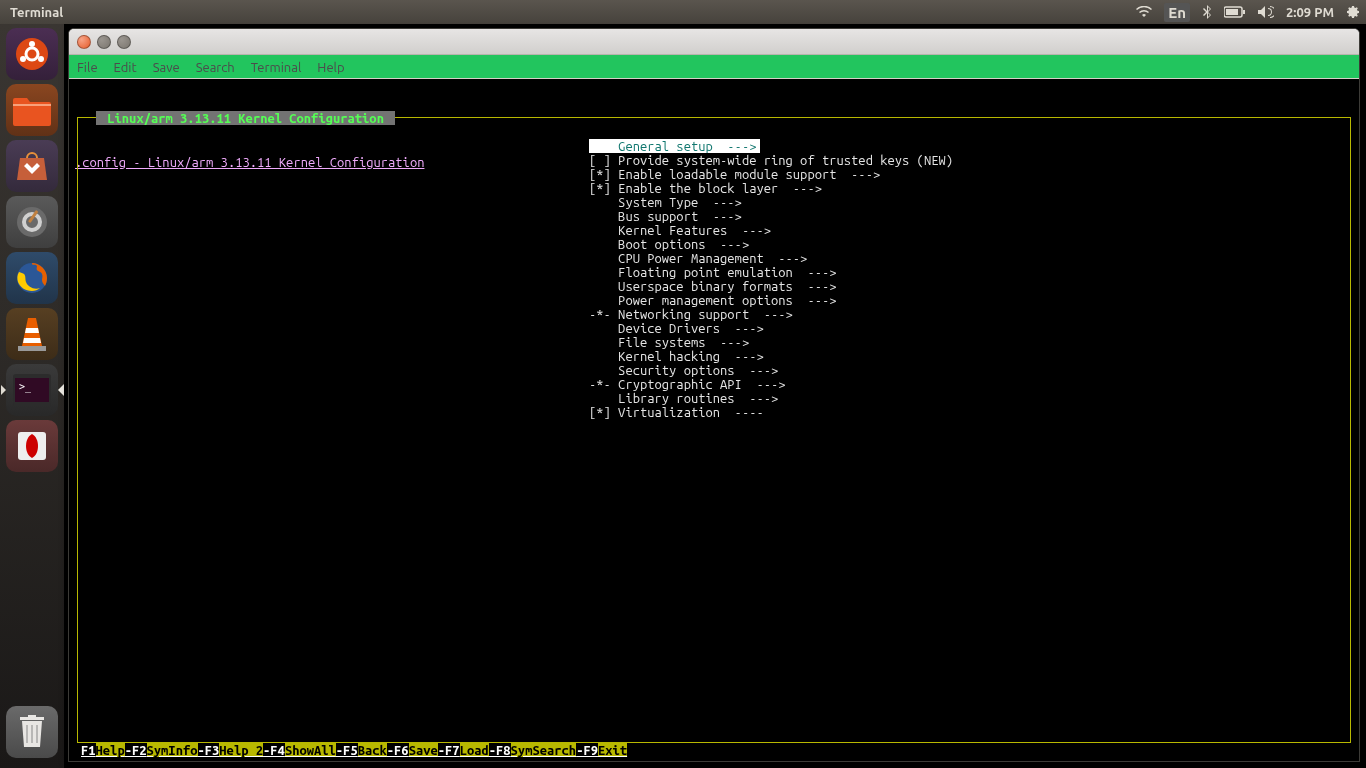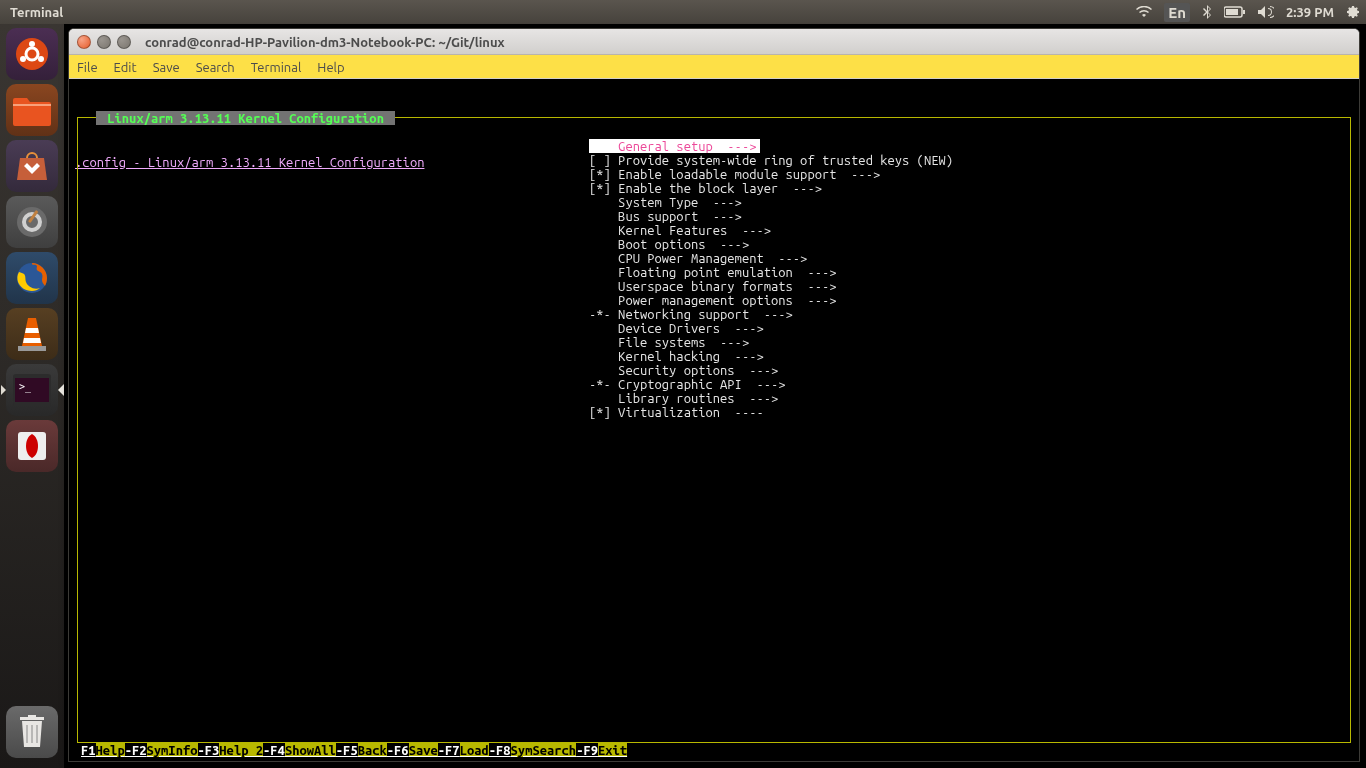--- a/index.html
+++ b/index.html
@@ -20,30 +20,30 @@
 .launcher .tile.running::before { content:""; position:absolute; left:-5px; top:50%; transform:translateY(-50%); border:5px solid transparent; border-left-color:#dfdbd2; }
 .launcher .trash { position:absolute; bottom:8px; left:0; right:0; }
 
 
 .win { position:absolute; left:68px; top:28px; width:1292px; height:734px; background:#f2f1f0; border:1px solid #3c3b37; border-radius:6px 6px 0 0; box-shadow:0 2px 10px rgba(0,0,0,.4); display:flex; flex-direction:column; overflow:hidden; }
 .titlebar { height:26px; background:linear-gradient(#e7e5e4,#d1cfcd); border-bottom:1px solid #b8b4ae; display:flex; align-items:center; padding:0 8px; font-weight:bold; font-size:13px; color:#4c4c4c; }
 .win-btn { width:14px; height:14px; border-radius:50%; margin-right:6px; border:1px solid rgba(0,0,0,.3); }
 .win-btn.close{ background:radial-gradient(circle at 30% 30%,#f7a386,#e55c2b); }
 .win-btn.min,.win-btn.max{ background:radial-gradient(circle at 30% 30%,#9a958f,#7b766f); }
 .titlebar .title { margin-left:8px; }
-.menubar { height:24px; background:#fde047; border-bottom:1px solid #d4d0c8; display:flex; align-items:center; padding:0 8px; font-size:13px; color:#4c4c4c; }
+.menubar { height:24px; background:#22c55e; border-bottom:1px solid #d4d0c8; display:flex; align-items:center; padding:0 8px; font-size:13px; color:#4c4c4c; }
 .menubar span { margin-right:16px; }
 .term { flex:1; background:#000; color:#fff; font-family:"Ubuntu Mono","DejaVu Sans Mono",monospace; font-size:13px; line-height:14px; position:relative; white-space:pre; }
 .term-inner { position:absolute; inset:0; padding:6px 6px 0 6px; }
 .config-title { color:#f0abfc; text-decoration:underline; text-align:left; }
 .box-border { position:absolute; left:8px; right:8px; top:38px; bottom:18px; border:1px solid #b8b800; }
 .box-label { position:absolute; top:-7px; left:18px; background:#737373; color:#55ff55; padding:0 4px; font-weight:bold; }
 .menu-area { position:absolute; top:60px; left:0; right:0; }
 .menu-line { padding-left:520px; color:#e5e5e5; }
-.menu-line.sel { background:#fff; color:#ec4899; display:inline-block; margin-left:520px; padding-left:0; padding-right:4px; }
+.menu-line.sel { background:#fff; color:#0f766e; display:inline-block; margin-left:520px; padding-left:0; padding-right:4px; }
 .fnbar { position:absolute; bottom:4px; left:12px; color:#fff; font-weight:bold;text-decoration:underline; }
 .fnbar .k { color:#fff; }
 .fnbar .lbl { background:#b8b800; color:#000; }
 </style>
 </head>
 <body>
 
 <div class="top-panel">
   <div class="app-label">Terminal</div>
   <div class="spacer"></div>
@@ -65,21 +65,21 @@
         <rect x="0" y="1" width="18" height="10" rx="2" fill="none" stroke="#dfdbd2" stroke-width="1.5"></rect>
         <rect x="19" y="4" width="2" height="4"></rect>
         <rect x="2" y="3" width="12" height="6"></rect>
       </svg>
     </div>
   <div class="ind">
       <svg width="16" height="14" viewBox="0 0 16 14">
         <path d="M0 5v4h3l4 4V1L3 5zM10 3a4 4 0 010 8v-1a3 3 0 000-6zM12 1a6 6 0 010 12v-1a5 5 0 000-10z"></path>
       </svg>
     </div>
-  <div class="ind">2:39 PM</div>
+  <div class="ind">2:09 PM</div>
   <div class="ind">
       <svg width="14" height="14" viewBox="0 0 14 14">
         <path d="M7 4a3 3 0 100 6 3 3 0 000-6zm6 2l-1.5-.3-.5-1.2.8-1.3-1-1-1.3.8-1.2-.5L8 1H6l-.3 1.5-1.2.5-1.3-.8-1 1 .8 1.3-.5 1.2L1 6v2l1.5.3.5 1.2-.8 1.3 1 1 1.3-.8 1.2.5L6 13h2l.3-1.5 1.2-.5 1.3.8 1-1-.8-1.3.5-1.2L13 8z"></path>
       </svg>
     </div>
 </div>
 
 <div class="launcher">
   <div id="launcher-tiles">
       <div class="tile" style="background: linear-gradient(rgb(75, 46, 83), rgba(0, 0, 0, 0.3)), rgb(75, 46, 83);">
@@ -145,21 +145,20 @@
         <path stroke="#888" stroke-width="1" d="M9 10v18M14 10v18M19 10v18" fill="none"></path>
       </svg>
   </div>
 </div>
 
 <div class="win">
   <div class="titlebar">
     <div class="win-btn close"></div>
     <div class="win-btn min"></div>
     <div class="win-btn max"></div>
-    <div class="title">conrad@conrad-HP-Pavilion-dm3-Notebook-PC: ~/Git/linux</div>
   </div>
   <div class="menubar" id="menubar">
       <span>File</span>
       <span>Edit</span>
       <span>Save</span>
       <span>Search</span>
       <span>Terminal</span>
       <span>Help</span>
     </div>
   <div class="term">

